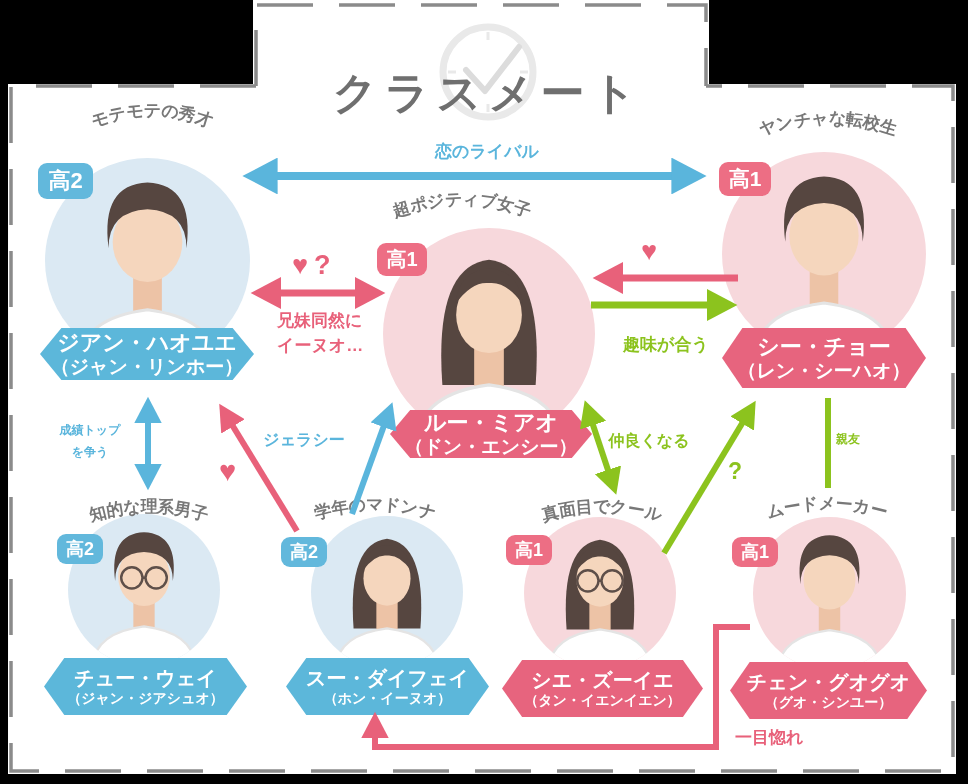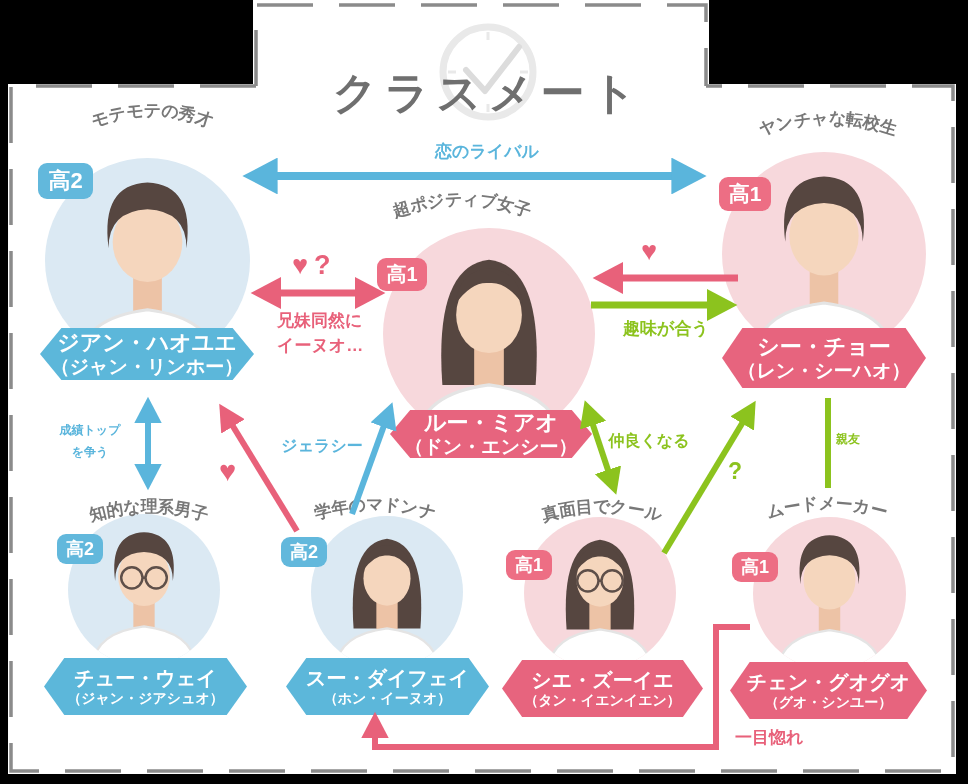--- a/index.html
+++ b/index.html
@@ -12,21 +12,21 @@
   .clock-ring{stroke:#e9e9e9;fill:none;}
   .clock-hand{stroke:#dcdcdc;fill:none;stroke-linecap:round;stroke-linejoin:round;}
   .title{position:absolute;left:488px;top:64px;transform:translateX(-50%);
          font-size:44px;font-weight:bold;color:var(--title_gray);letter-spacing:7px;white-space:nowrap;text-align:center;}
   .trait{position:absolute;transform:translateX(-50%);color:var(--gray_text);
          font-weight:bold;font-size:17px;white-space:nowrap;}
   .circle{position:absolute;border-radius:50%;overflow:hidden;}
   .bg-blue{background:var(--blue_bg);} .bg-pink{background:var(--pink_bg);}
   .badge{position:absolute;color:#fff;font-weight:bold;display:flex;align-items:center;
          justify-content:center;border-radius:9px;}
-  .badge.b-blue{background:var(--badge_blue);} .badge.b-pink{background:var(--badge_pink);margin-top:15px;}
+  .badge.b-blue{background:var(--badge_blue);} .badge.b-pink{background:var(--badge_pink);}
   .plate{position:absolute;color:#fff;text-align:center;display:flex;flex-direction:column;
          justify-content:center;clip-path:polygon(0 50%,10% 0,90% 0,100% 50%,90% 100%,10% 100%);}
   .plate.p-blue{background:var(--plate_blue);} .plate.p-pink{background:var(--plate_pink);}
   .plate .nm{font-size:22px;font-weight:bold;line-height:1.18;white-space:nowrap;}
   .plate .actor{font-size:19px;font-weight:bold;line-height:1.15;white-space:nowrap;}
   .plate.small .nm{font-size:20px;} .plate.small .actor{font-size:14px;}
   .rel-label{position:absolute;font-weight:bold;white-space:nowrap;}
   .c-blue{color:var(--blue);} .c-pink{color:var(--pink);} .c-green{color:var(--green);}
   .center{transform:translateX(-50%);}
   .sB{stroke:var(--blue);} .sP{stroke:var(--pink);} .sG{stroke:var(--green);}
@@ -198,25 +198,25 @@
     <path class="sP" d="M750,627 L716,627 L716,747 L375,747 L375,719" fill="none" stroke-width="6" marker-end="url(#mP)"></path>
   </svg>
 
   <div class="rel-label c-blue center" style="left:487px;top:140px;font-size:17px;">恋のライバル</div>
   <div class="rel-label c-pink" style="left:292px;top:250px;font-size:27px;letter-spacing:6px;">♥?</div>
   <div class="rel-label c-pink" style="left:277px;top:308px;font-size:17px;line-height:25px;">
     <div>兄妹同然に</div>
     <div>イーヌオ…</div>
   </div>
   <div class="rel-label c-pink" style="left:641px;top:236px;font-size:27px;">♥</div>
-  <div class="rel-label c-green center" style="left:666px;top:317px;font-size:17px;">趣味が合う</div>
+  <div class="rel-label c-green center" style="left:666px;top:333px;font-size:17px;">趣味が合う</div>
   <div class="rel-label c-blue" style="left:38px;top:419px;width:104px;text-align:center;font-size:12px;line-height:22px;">
     <div>成績トップ</div>
     <div>を争う</div>
   </div>
   <div class="rel-label c-pink" style="left:219px;top:455px;font-size:29px;">♥</div>
-  <div class="rel-label c-blue center" style="left:322px;top:430px;font-size:16px;margin-top:6px;">ジェラシー</div>
+  <div class="rel-label c-blue center" style="left:304px;top:430px;font-size:16px;">ジェラシー</div>
   <div class="rel-label c-green center" style="left:649px;top:431px;font-size:16px;">仲良くなる</div>
   <div class="rel-label c-green" style="left:728px;top:458px;font-size:23px;">?</div>
   <div class="rel-label c-green" style="left:836px;top:431px;font-size:12px;">親友</div>
   <div class="rel-label c-pink" style="left:735px;top:726px;font-size:17px;">一目惚れ</div>
 
 </div>
 
 </body></html>

